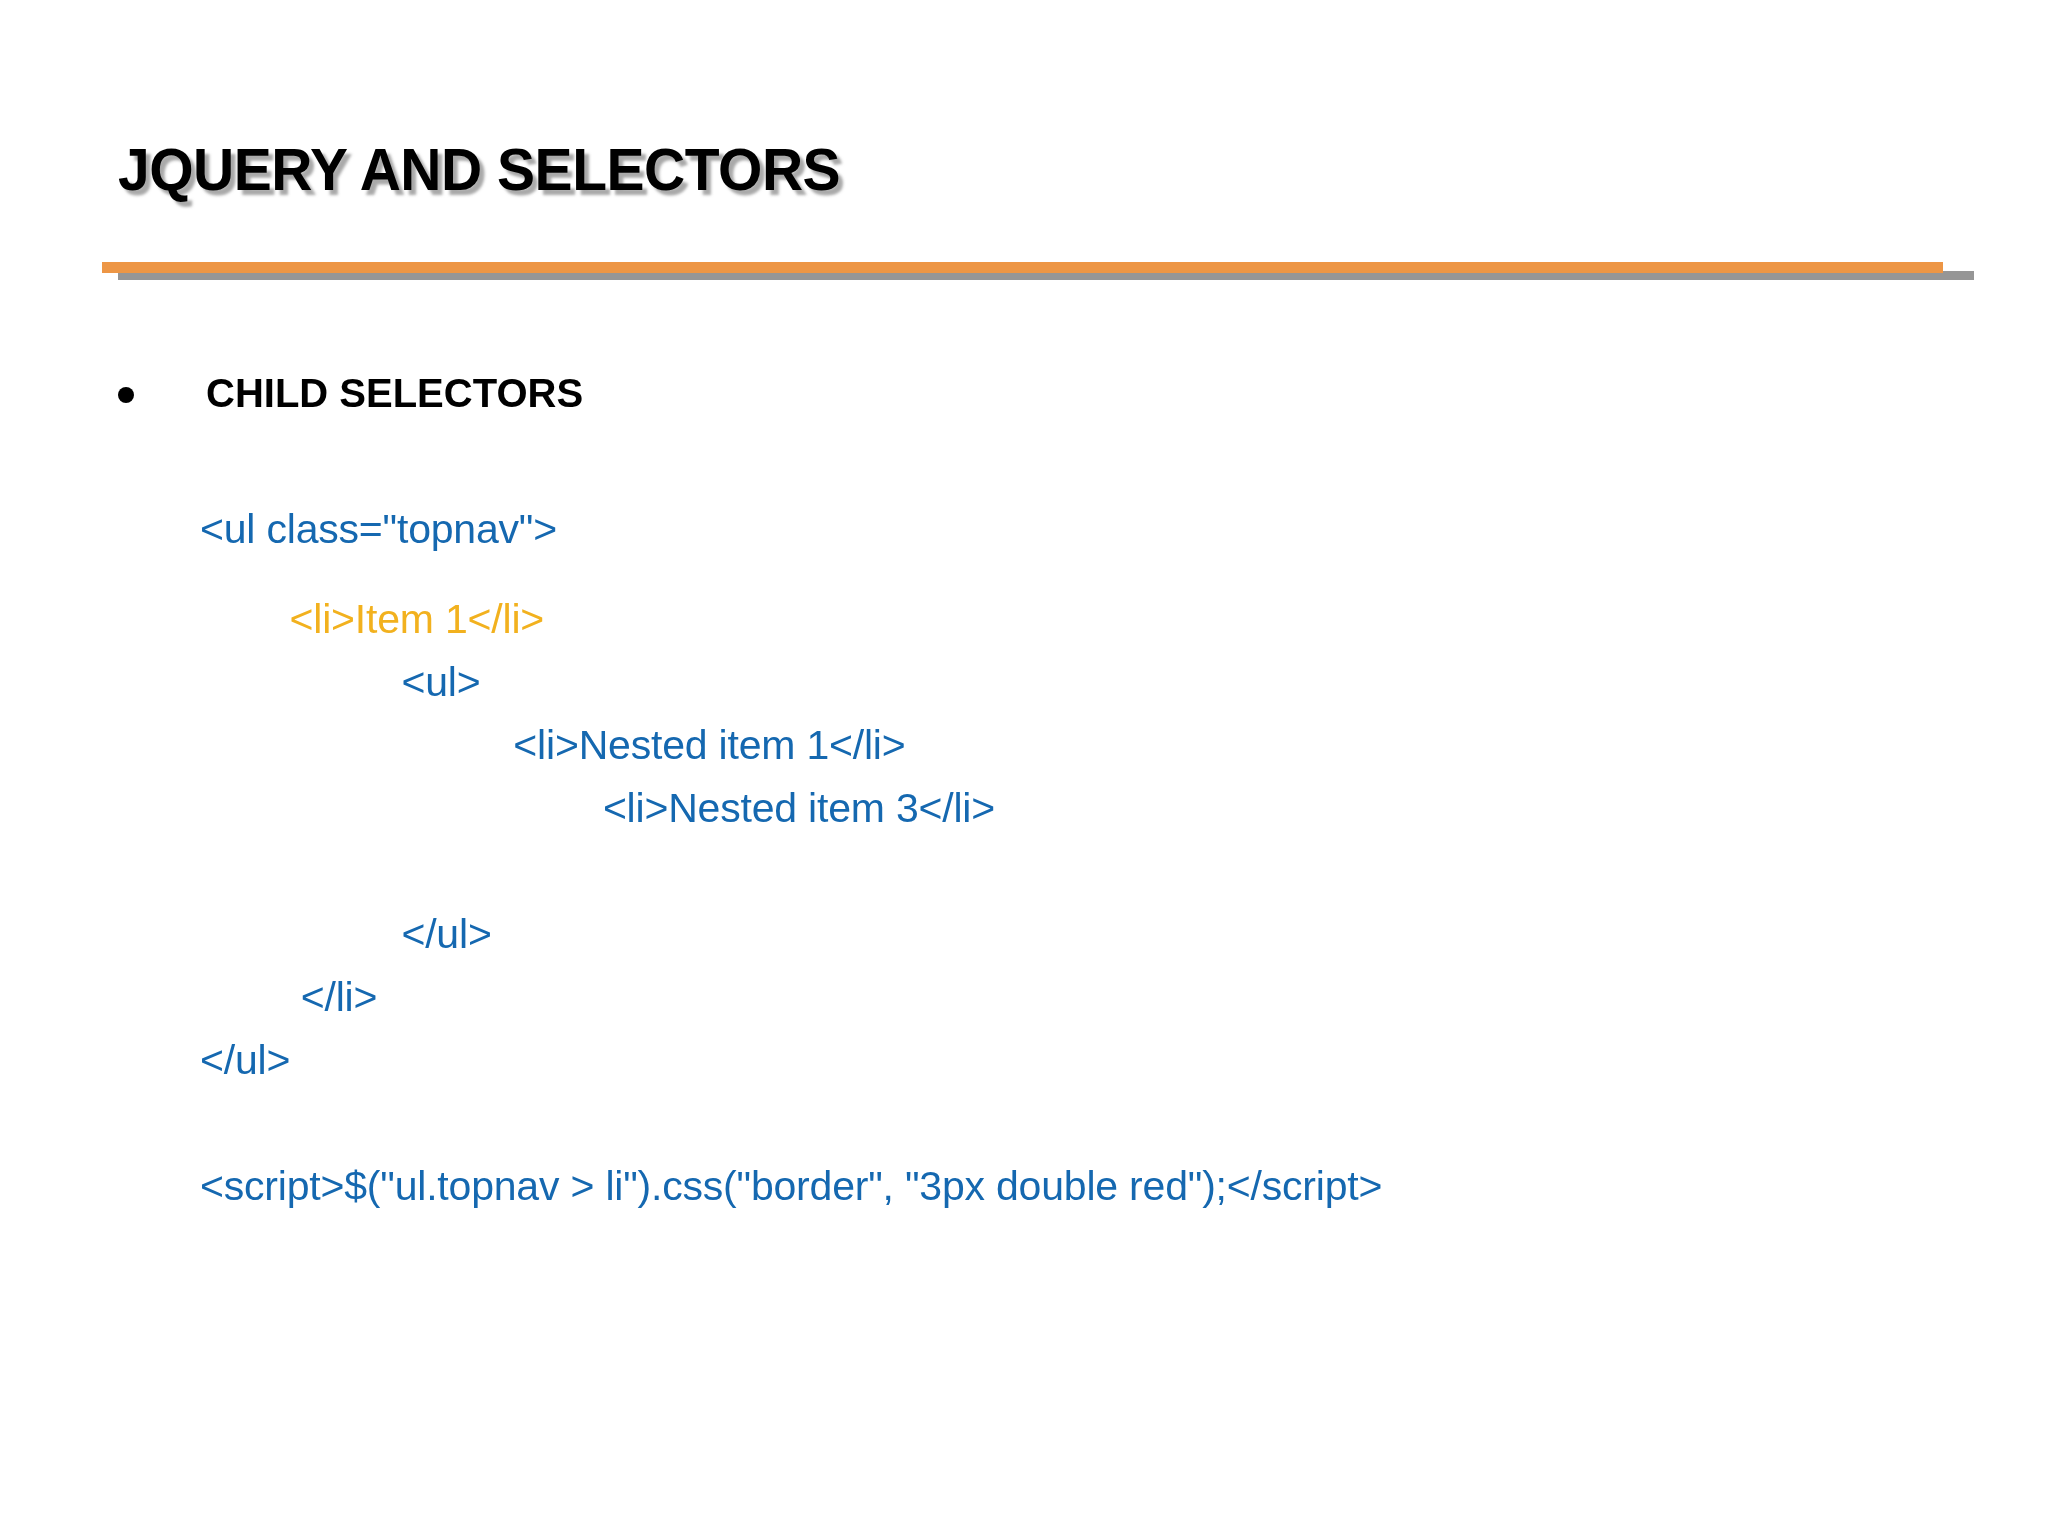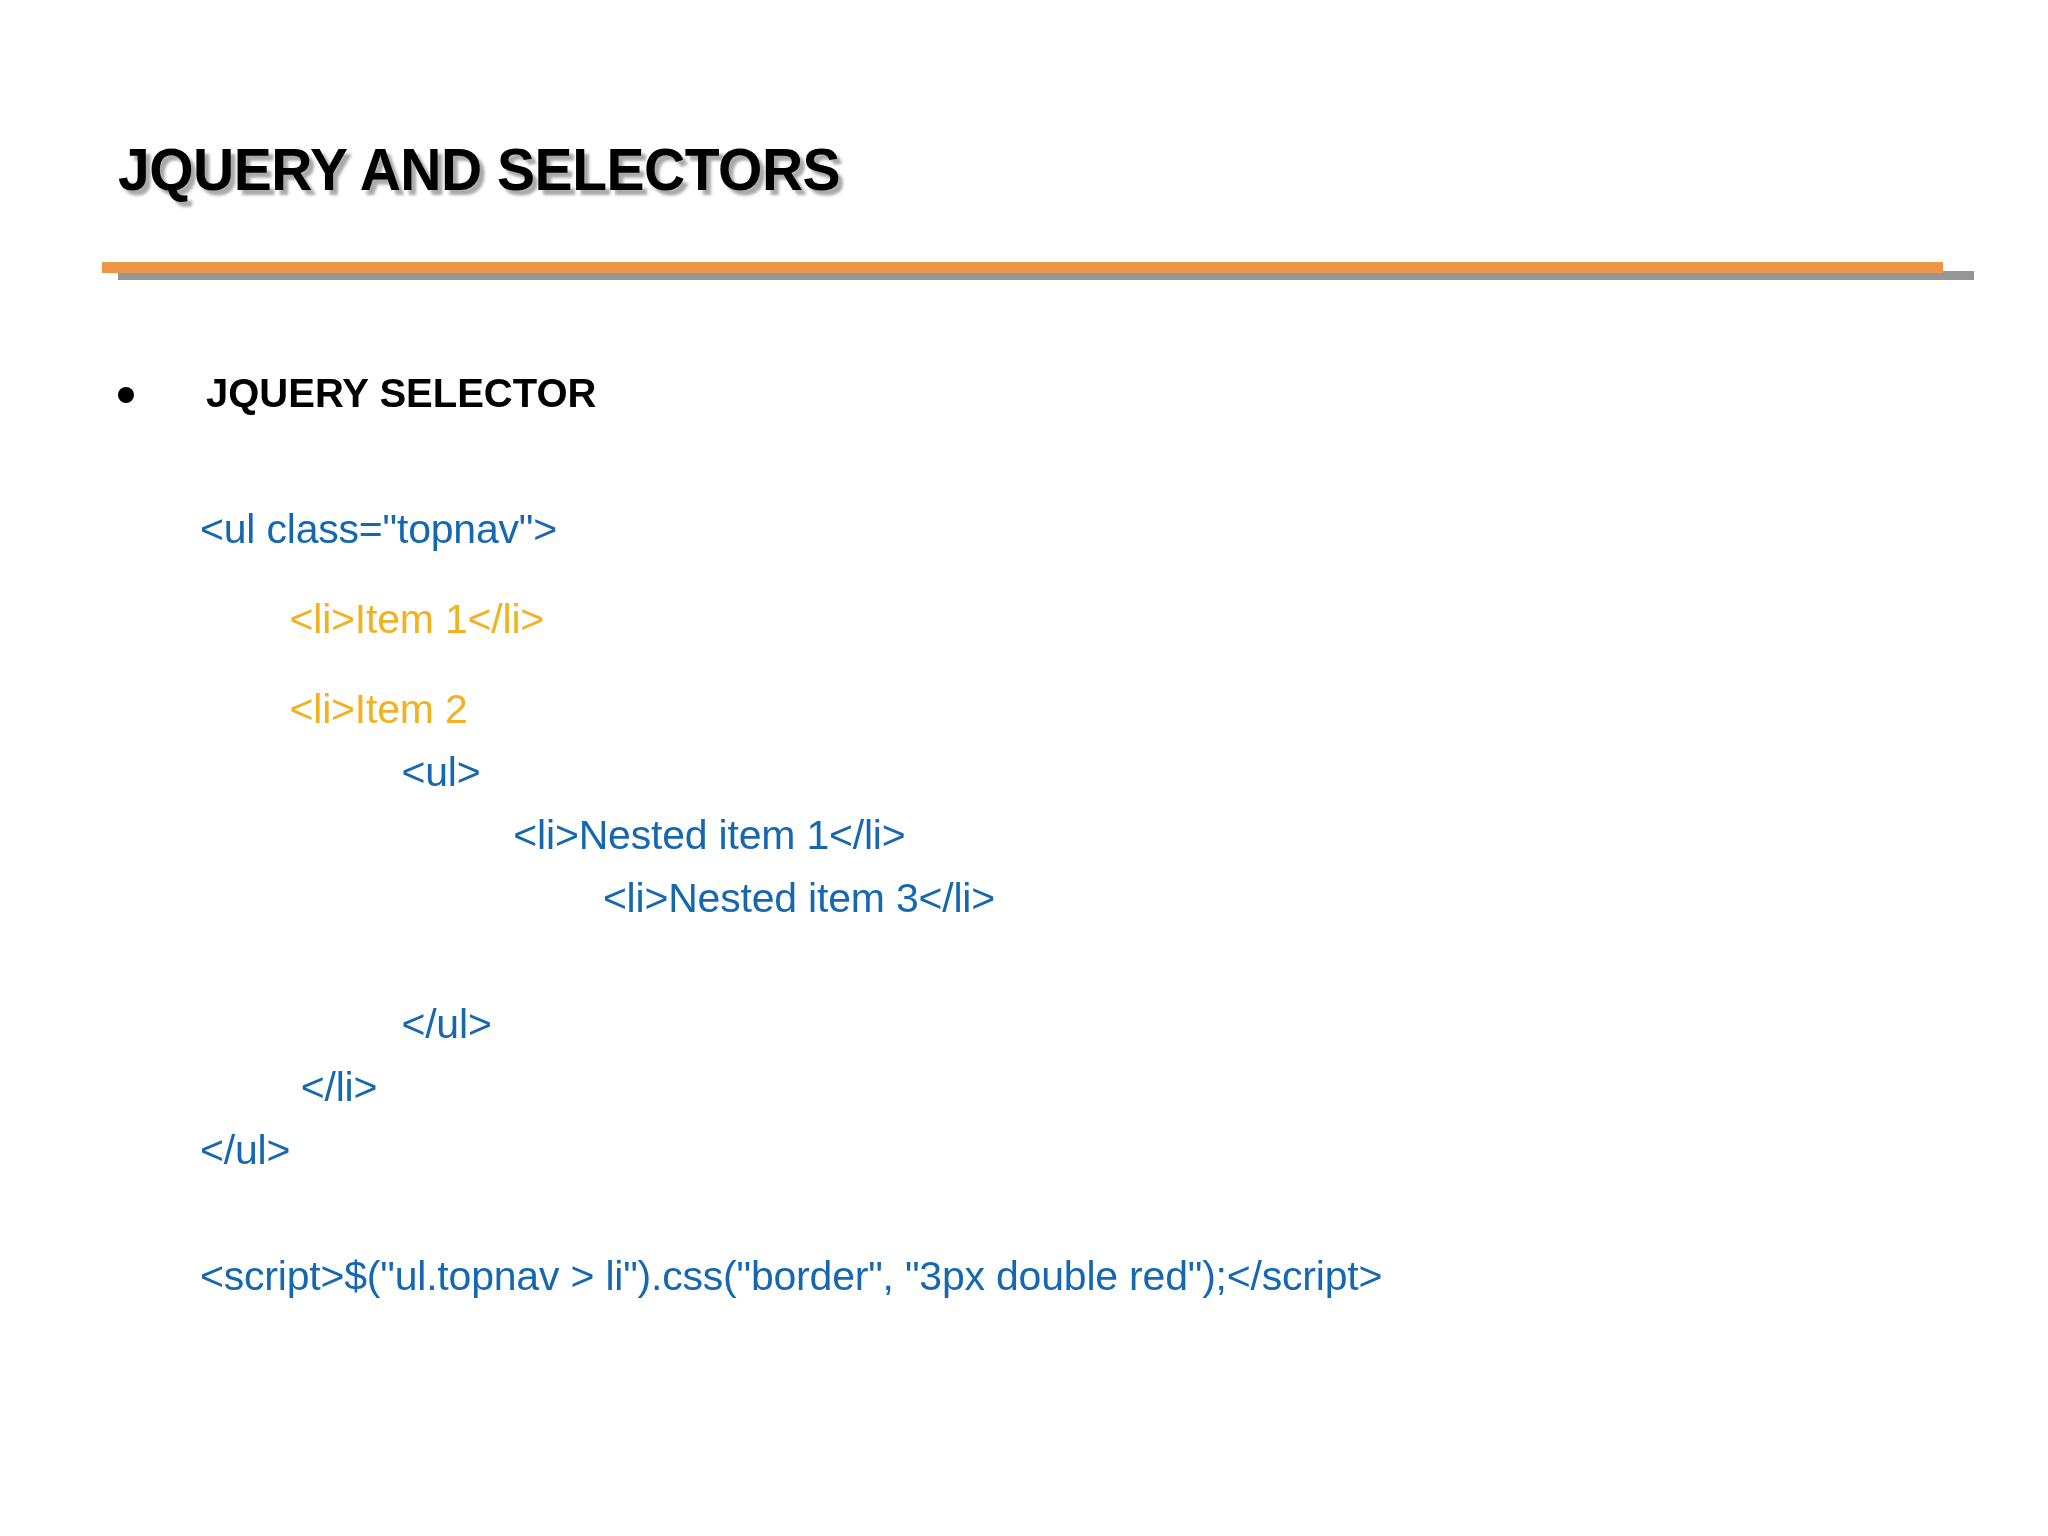--- a/index.html
+++ b/index.html
@@ -116,27 +116,26 @@
     <div class="slide-title">JQUERY AND SELECTORS</div>
   </div>
 
   <div class="divider-wrap">
     <div class="divider-shadow"></div>
     <div class="divider-line"></div>
   </div>
 
   <div class="bullet-row">
     <span class="bullet-dot"></span>
-    <span class="bullet-text">JQUERY SELECTOR</span>
+    <span class="bullet-text">CHILD SELECTORS</span>
   </div>
 
   <div class="code-block">
     <div class="code-line blue">&lt;ul class="topnav"&gt;</div>
     <div class="code-line amber">        &lt;li&gt;Item 1&lt;/li&gt;</div>
-    <div class="code-line amber">        &lt;li&gt;Item 2</div>
     <div class="code-line blue">                  &lt;ul&gt;</div>
     <div class="code-line blue">                            &lt;li&gt;Nested item 1&lt;/li&gt;</div>
     <div class="code-line blue">                                    &lt;li&gt;Nested item 3&lt;/li&gt;</div>
     <div class="code-line spacer"> </div>
     <div class="code-line blue">                  &lt;/ul&gt;</div>
     <div class="code-line blue">         &lt;/li&gt;</div>
     <div class="code-line blue">&lt;/ul&gt;</div>
     <div class="code-line spacer"> </div>
     <div class="code-line blue">&lt;script&gt;$("ul.topnav &gt; li").css("border", "3px double red");&lt;/script&gt;</div>
   </div>

